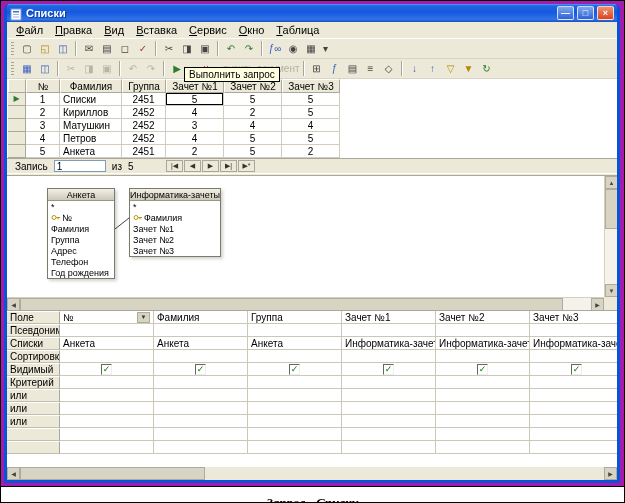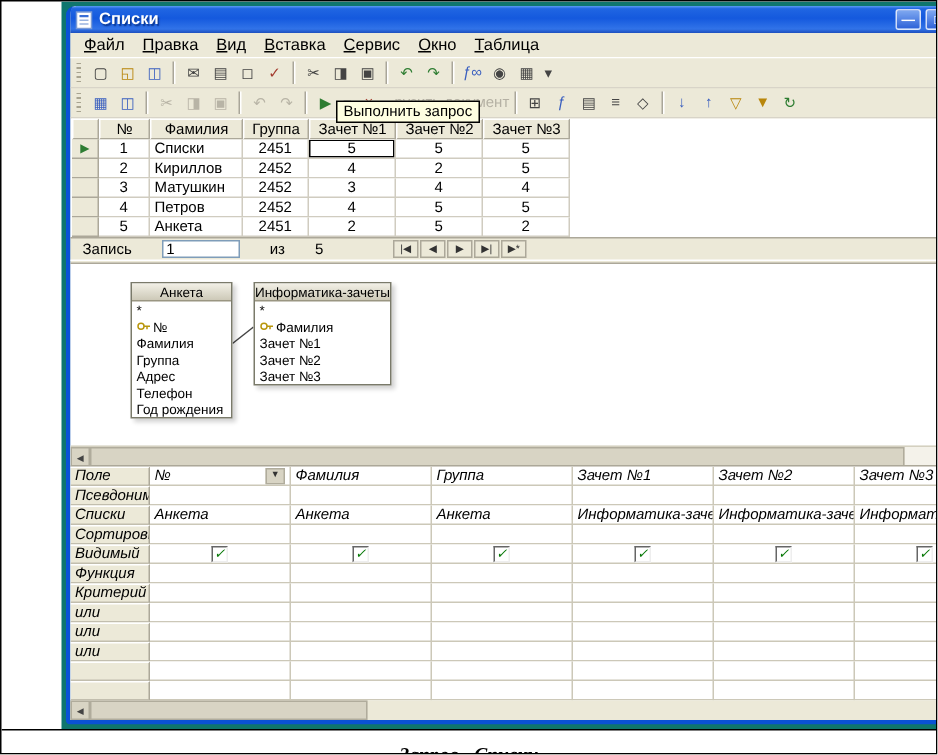--- a/index.html
+++ b/index.html
@@ -1,19 +1,19 @@
 <!DOCTYPE html>
 <html><head>
 <meta charset="utf-8">
 <style>
   * { box-sizing: border-box; }
   body { margin: 0; background: #fff; font-family: "Liberation Sans", sans-serif; }
 
   .figure { width: 625px; height: 503px; border: 1px solid #000; background: #fff; position: relative; overflow: hidden; }
-  .shot { position: relative; height: 485px; background: #0f766e; overflow: hidden; margin-left: 40px; }
+  .shot { position: relative; height: 485px; background: #a21caf; overflow: hidden; }
   .caption { height: 32px; border-top: 1px solid #000; display: flex; align-items: center; justify-content: center;
              font-family: "Liberation Serif", serif; font-style: italic; font-weight: bold; font-size: 13px; color: #000; }
 
   
   .window { position: absolute; left: 3px; top: 3px; width: 616px; height: 479px;
             border: 3px solid #0A52D6; border-top: 0; border-radius: 6px 6px 3px 3px;
             background: #ECE9D8; display: flex; flex-direction: column; }
   .titlebar { height: 18px; flex: 0 0 18px; border-radius: 4px 4px 0 0; padding: 0 3px; gap: 3px;
               background: linear-gradient(180deg,#5A9BF5 0%,#2066E2 10%,#1459DE 45%,#3173E8 85%,#1D4FBE 100%);
               display: flex; align-items: center; }
@@ -58,21 +58,21 @@
   .ds-data .cell { border-right: 1px solid #D0CCC0; border-bottom: 1px solid #D0CCC0; font-size: 10px;
                    display: flex; align-items: center; padding: 0 3px; background: #fff; overflow: hidden; }
   .ds-data .selcell { background: #ECE9D8; border-right: 1px solid #ACA899; border-bottom: 1px solid #ACA899;
                       justify-content: center; padding: 0; }
   .center { justify-content: center; }
   .active { box-shadow: inset 0 0 0 1px #000; }
   .row-marker { color: #2E7D32; font-size: 8px; line-height: 1; }
 
   
   .recnav { height: 15px; flex: 0 0 15px; background: #ECE9D8; display: flex; align-items: center;
-            gap: 20px; padding: 0 8px; font-size: 10px; border-top: 1px solid #ACA899; }
+            gap: 6px; padding: 0 8px; font-size: 10px; border-top: 1px solid #ACA899; }
   .rec-input { width: 52px; height: 12px; border: 1px solid #7F9DB9; font-size: 10px; padding: 0 2px;
                font-family: "Liberation Sans", sans-serif; }
   .rec-total { width: 26px; text-align: left; }
   .nav-btns { display: flex; gap: 1px; margin-left: 6px; }
   .nav-btn { min-width: 17px; height: 12px; background: #ECE9D8; border: 1px solid #ACA899; font-size: 7px;
              display: flex; align-items: center; justify-content: center; color: #333; }
 
   .splitter { height: 3px; flex: 0 0 3px; background: #ECE9D8; border-top: 1px solid #fff; border-bottom: 1px solid #ACA899; }
 
   
@@ -92,21 +92,21 @@
   .corner { position: absolute; right: 0; bottom: 0; width: 13px; height: 13px; background: #ECE9D8; }
   .sb-btn { width: 13px; height: 13px; flex: 0 0 13px; background: #D8D4C4; border: 1px solid #B0AC9C;
             font-size: 6px; display: flex; align-items: center; justify-content: center; color: #444; }
   .sb-track { flex: 1 1 auto; }
   .sb-thumb { background: #D8D4C4; border: 1px solid #B0AC9C; }
   .v-thumb { height: 40px; width: 13px; flex: 0 0 40px; }
   .h-thumb-design { flex: 1 1 auto; height: 13px; margin-right: 28px; }
   .h-thumb-bottom { width: 185px; flex: 0 0 185px; height: 13px; }
 
   
-  .grid { height: 156px; flex: 0 0 156px; background: #fff; font-size: 10px; overflow: hidden; font-style: italic; }
+  .grid { height: 156px; flex: 0 0 156px; background: #fff; font-size: 10px; overflow: hidden; }
   .g-row { display: flex; height: 13px; }
   .g-label { width: 53px; flex: 0 0 53px; background: #ECE9D8; border-top: 1px solid #fff;
              border-right: 1px solid #ACA899; border-bottom: 1px solid #C2BEAE;
              padding-left: 3px; display: flex; align-items: center; overflow: hidden; }
   .g-cell { width: 94px; flex: 0 0 94px; border-right: 1px solid #CCC8B8; border-bottom: 1px solid #CCC8B8;
             display: flex; align-items: center; padding: 0 3px; overflow: hidden; white-space: nowrap; background: #fff; }
   .combo { width: 100%; height: 100%; display: flex; align-items: center; }
   .combo-btn { margin-left: auto; width: 13px; height: 11px; background: #D8D4C4; border: 1px solid #B0AC9C;
                display: flex; align-items: center; justify-content: center; font-size: 6px; color: #333; flex: 0 0 13px; }
   .checkbox { width: 11px; height: 11px; margin: 0 auto; background: #fff;
@@ -414,29 +414,20 @@
               <span class="checkbox">✓</span>
             </div>
           <div class="g-cell">
               <span class="checkbox">✓</span>
             </div>
           <div class="g-cell">
               <span class="checkbox">✓</span>
             </div>
         </div>
         <div class="g-row">
-          <div class="g-label">Функция</div>
-          <div class="g-cell"></div>
-          <div class="g-cell"></div>
-          <div class="g-cell"></div>
-          <div class="g-cell"></div>
-          <div class="g-cell"></div>
-          <div class="g-cell"></div>
-        </div>
-        <div class="g-row">
           <div class="g-label">Критерий</div>
           <div class="g-cell"></div>
           <div class="g-cell"></div>
           <div class="g-cell"></div>
           <div class="g-cell"></div>
           <div class="g-cell"></div>
           <div class="g-cell"></div>
         </div>
         <div class="g-row">
           <div class="g-label">или</div>

